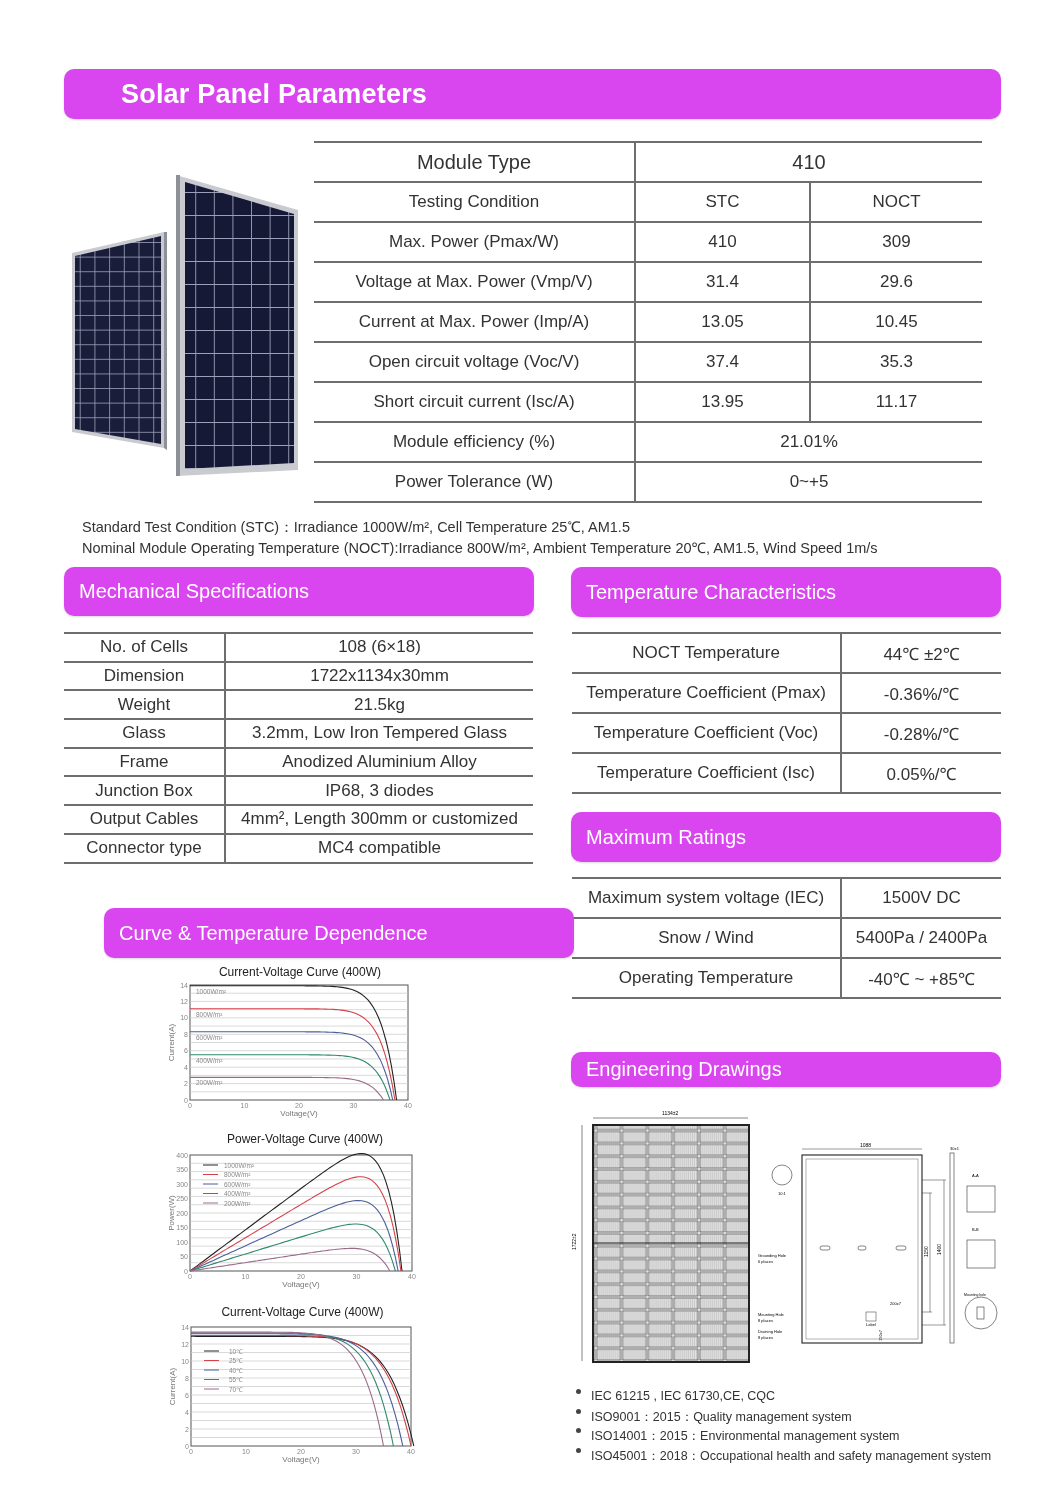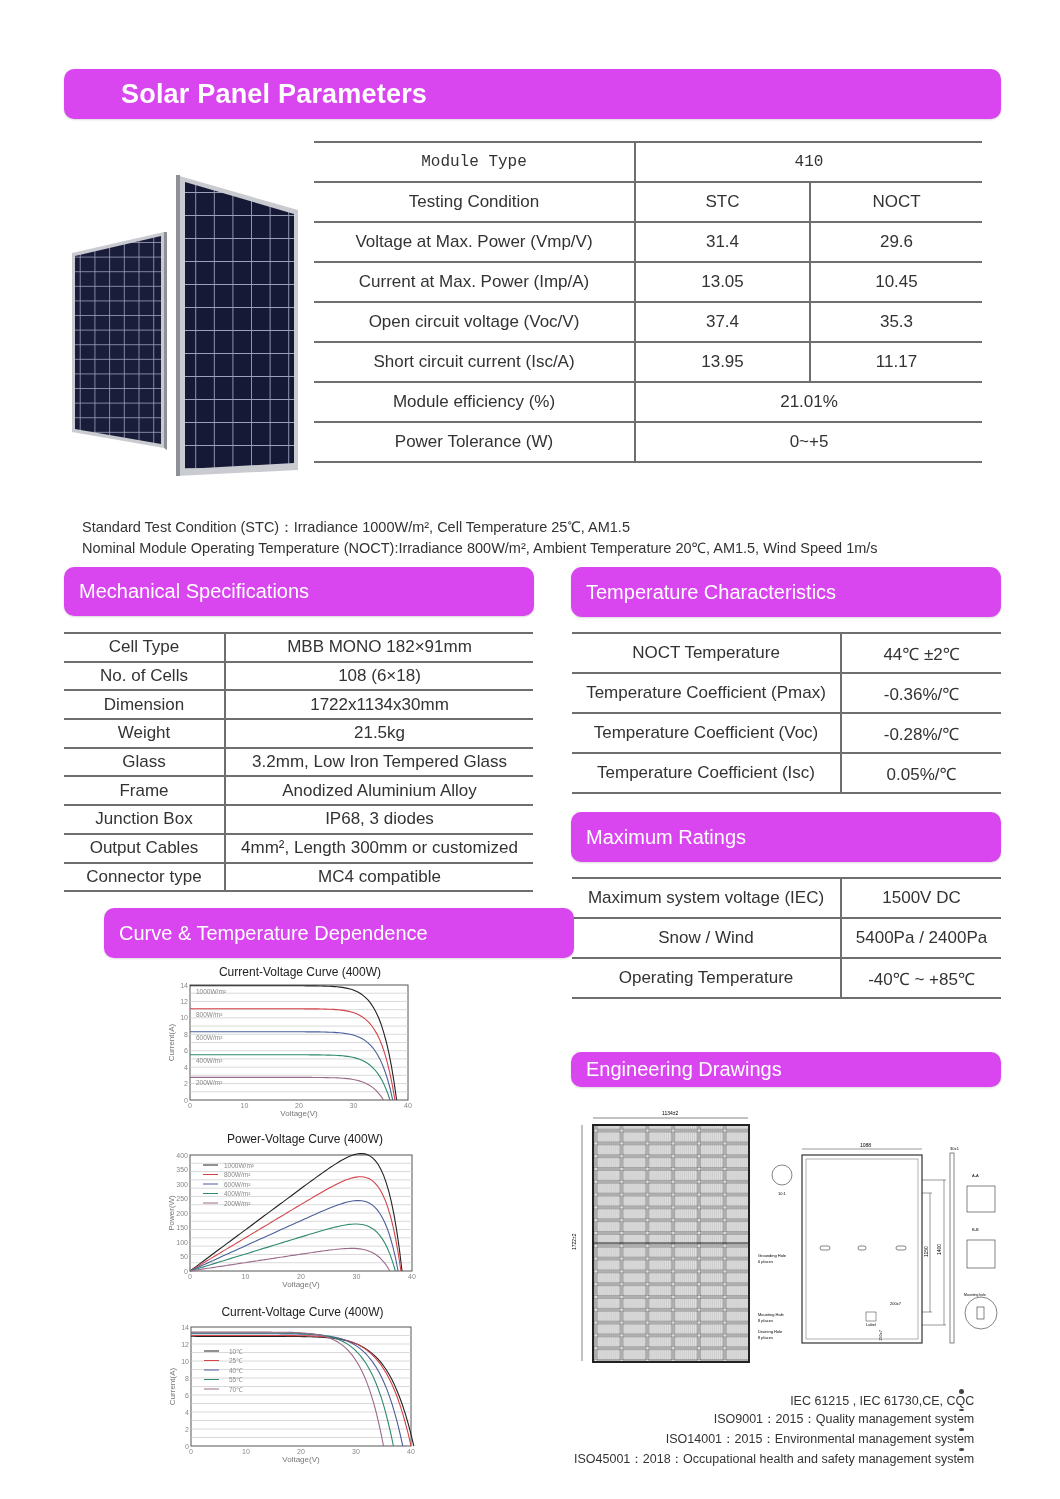--- a/index.html
+++ b/index.html
@@ -19,41 +19,41 @@
   table.spec { position: absolute; border-collapse: collapse; font-size: 17px; color: #333; }
   table.spec td { text-align: center; vertical-align: middle; border-bottom: 2px solid #6e6e6e; padding: 0; }
   table.spec tr:first-child td { border-top: 2px solid #6e6e6e; }
   table.spec td.vline { border-right: 2px solid #6e6e6e; }
 
   #params { left: 314px; top: 141px; width: 668px; }
   #params tr { height: 40px; }
   #params td.lbl { width: 323px; }
   #params td.c1 { width: 176px; text-align: center; }
   #params td.c2 { width: 173px; }
-  #params tr.head td { font-size: 16px; font-family: Liberation Mono, monospace; }
+  #params tr.head td { font-size: 20px; }
 
   .notes { position: absolute; left: 82px; top: 517px; font-size: 14.5px; line-height: 21px; color: #333; }
 
   #mech { left: 64px; top: 632px; width: 469px; font-size: 17px; }
   #mech tr { height: 28.7px; }
   #mech td.lbl { width: 161px; }
 
   #temp { left: 572px; top: 632px; width: 429px; }
   #temp tr { height: 40px; }
   #temp td.lbl { width: 269px; }
 
   #ratings { left: 572px; top: 877px; width: 429px; }
   #ratings tr { height: 40px; }
   #ratings td.lbl { width: 269px; }
 
   .chart-title { position: absolute; font-size: 12px; color: #222; text-align: center; }
   svg text { font-family: "Liberation Sans", sans-serif; }
 
   .certs { position: absolute; left: 574px; top: 1389px; font-size: 12.5px; color: #333; list-style: none; }
-  .certs li { height: 19.7px; display: flex; align-items: flex-end; flex-direction: column; }
+  .certs li { height: 19.7px; display: flex; align-items: flex-start; }
   .certs li .dot { width: 5px; height: 5px; border-radius: 50%; background: #444; margin-right: 10px; margin-left: 2px; }
 </style>
 </head>
 <body>
 
 <div class="banner main">
   <span>Solar Panel Parameters</span>
 </div>
 
 <svg style="position:absolute; left:66px; top:170px;" width="236" height="306" viewBox="0 0 236 306">
@@ -84,20 +84,25 @@
       <tr class="head">
     <td class="lbl vline">Module Type</td>
     <td colspan="2">410</td>
   </tr>
   <tr>
     <td class="lbl vline">Testing Condition</td>
     <td class="c1 vline">STC</td>
     <td class="c2">NOCT</td>
   </tr>
   <tr>
+    <td class="lbl vline">Max. Power (Pmax/W)</td>
+    <td class="c1 vline">410</td>
+    <td class="c2">309</td>
+  </tr>
+  <tr>
     <td class="lbl vline">Voltage at Max. Power (Vmp/V)</td>
     <td class="c1 vline">31.4</td>
     <td class="c2">29.6</td>
   </tr>
   <tr>
     <td class="lbl vline">Current at Max. Power (Imp/A)</td>
     <td class="c1 vline">13.05</td>
     <td class="c2">10.45</td>
   </tr>
   <tr>
@@ -124,24 +129,20 @@
 <div class="notes">
   <div>Standard Test Condition (STC)：Irradiance 1000W/m², Cell Temperature 25℃, AM1.5</div>
   <div>Nominal Module Operating Temperature (NOCT):Irradiance 800W/m², Ambient Temperature 20℃, AM1.5, Wind Speed 1m/s</div>
 </div>
 
 <div class="banner sec" style="left:64px; top:567px; width:470px; height:49px;">
   <span>Mechanical Specifications</span>
 </div>
 <table class="spec" id="mech">
   <tbody>
-      <tr>
-        <td class="lbl vline">Cell Type</td>
-        <td>MBB MONO 182×91mm</td>
-      </tr>
   <tr>
         <td class="lbl vline">No. of Cells</td>
         <td>108 (6×18)</td>
       </tr>
   <tr>
         <td class="lbl vline">Dimension</td>
         <td>1722x1134x30mm</td>
       </tr>
   <tr>
         <td class="lbl vline">Weight</td>

